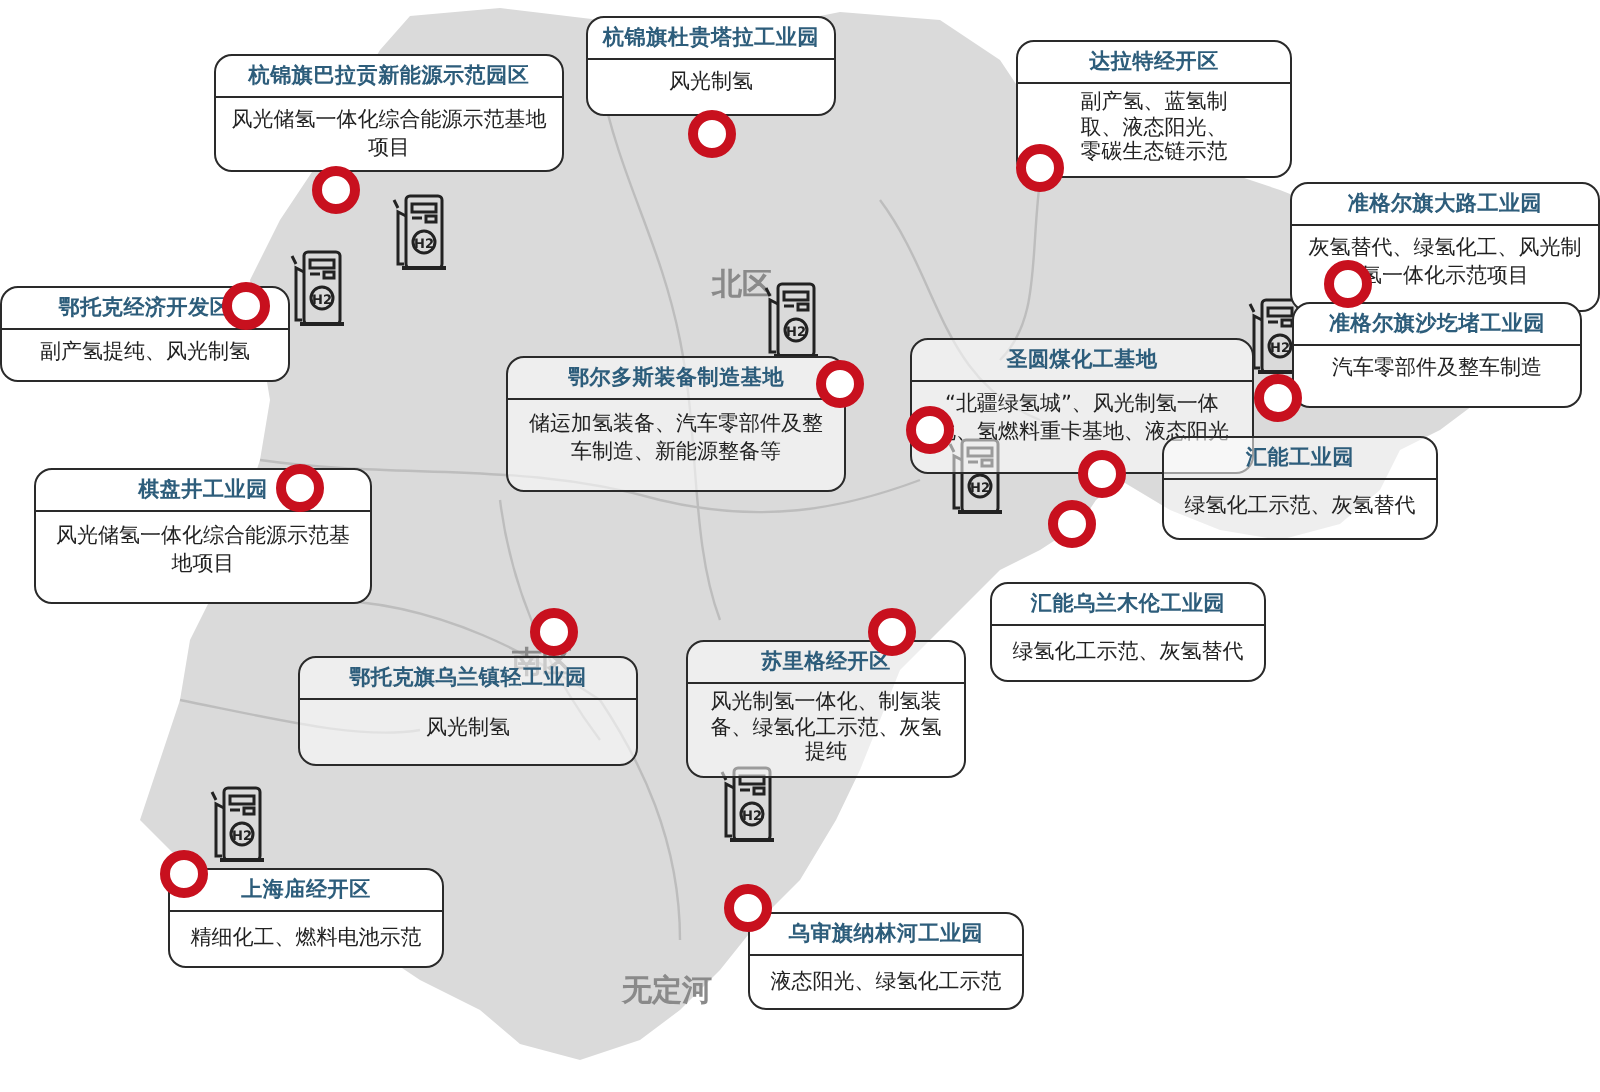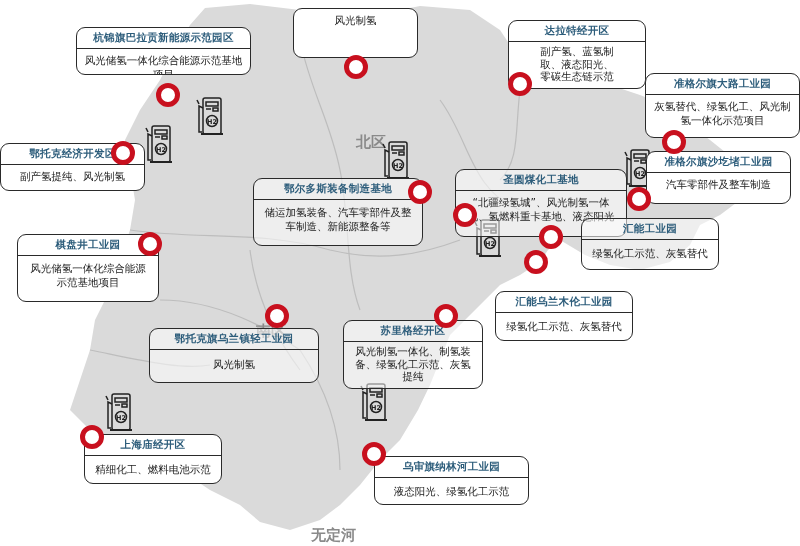--- a/index.html
+++ b/index.html
@@ -24,21 +24,21 @@
     <path d="M440,100 C470,140 470,190 520,210"></path>
     <path d="M160,300 C220,300 270,330 300,350 C320,380 340,420 340,470"></path>
     <path d="M250,250 C255,290 270,330 300,370"></path>
     <path d="M520,90 C515,130 520,160 500,180"></path>
     <path d="M90,350 C140,360 180,370 210,365"></path>
   </g>
 </svg>
 
 <span class="lbl" style="left:356px;top:133px;">北区</span>
 <span class="lbl" style="left:256px;top:322px;">南区</span>
-<span class="lbl" style="left:311px;top:486px;margin-top:40px;">无定河</span>
+<span class="lbl" style="left:311px;top:486px;">无定河</span>
 
 <svg class="pump" style="left:194px;top:94px;" viewBox="0 0 32 46">
     <g fill="none" stroke="#222" stroke-width="1.5">
       <rect x="9" y="4" width="18" height="36" rx="2"></rect>
       <rect x="12" y="8" width="12" height="4"></rect>
       <line x1="12" y1="15" x2="17" y2="15"></line>
       <rect x="19" y="14" width="5" height="3"></rect>
       <circle cx="18" cy="27" r="5.5"></circle>
       <path d="M9,14 L5,12 L5,38 L8,38"></path>
       <path d="M3,6 L5,10"></path>
@@ -118,52 +118,53 @@
       <line x1="12" y1="15" x2="17" y2="15"></line>
       <rect x="19" y="14" width="5" height="3"></rect>
       <circle cx="18" cy="27" r="5.5"></circle>
       <path d="M9,14 L5,12 L5,38 L8,38"></path>
       <path d="M3,6 L5,10"></path>
       <line x1="7" y1="40" x2="29" y2="40" stroke-width="2"></line>
     </g>
     <text x="18" y="30" font-size="6.5" text-anchor="middle" fill="#222" font-family="DejaVu Sans, sans-serif" font-weight="bold">H2</text>
   </svg>
 
-<div class="box" style="left:76px;top:27px;width:175px;height:48px;">
+<div class="box" style="left:107px;top:27px;width:175px;height:59px;">
   <div class="t">杭锦旗巴拉贡新能源示范园区</div>
   <div class="d">风光储氢一体化综合能源示范基地项目</div>
 </div>
 <div class="box" style="left:293px;top:8px;width:125px;height:50px;">
+  <div class="t">杭锦旗杜贵塔拉工业园</div>
   <div class="d">风光制氢</div>
 </div>
 <div class="box" style="left:508px;top:20px;width:138px;height:69px;">
   <div class="t">达拉特经开区</div>
   <div class="d" style="padding:3px 30px;line-height:12.5px;">副产氢、蓝氢制取、液态阳光、零碳生态链示范</div>
 </div>
-<div class="box" style="left:645px;top:73px;width:155px;height:65px;">
+<div class="box" style="left:645px;top:91px;width:155px;height:65px;">
   <div class="t">准格尔旗大路工业园</div>
   <div class="d">灰氢替代、绿氢化工、风光制氢一体化示范项目</div>
 </div>
 <div class="box" style="left:0px;top:143px;width:145px;height:48px;">
   <div class="t">鄂托克经济开发区</div>
   <div class="d">副产氢提纯、风光制氢</div>
 </div>
 <div class="box trans" style="left:455px;top:145px;width:172px;height:68px;margin-top:24px;">
   <div class="t">圣圆煤化工基地</div>
   <div class="d" style="padding:4px 8px;line-height:14px;">“北疆绿氢城”、风光制氢一体化、氢燃料重卡基地、液态阳光</div>
 </div>
 <div class="box" style="left:646px;top:151px;width:145px;height:53px;">
   <div class="t">准格尔旗沙圪堵工业园</div>
   <div class="d">汽车零部件及整车制造</div>
 </div>
 <div class="box trans" style="left:253px;top:178px;width:170px;height:68px;">
   <div class="t">鄂尔多斯装备制造基地</div>
   <div class="d" style="padding:5px 8px;">储运加氢装备、汽车零部件及整车制造、新能源整备等</div>
 </div>
-<div class="box" style="left:17px;top:234px;width:142px;height:68px;">
+<div class="box" style="left:17px;top:234px;width:169px;height:68px;">
   <div class="t">棋盘井工业园</div>
   <div class="d" style="padding:5px 10px;">风光储氢一体化综合能源示范基地项目</div>
 </div>
 <div class="box trans" style="left:565px;top:218px;width:138px;height:52px;margin-left:16px;">
   <div class="t">汇能工业园</div>
   <div class="d" style="padding:6px 4px;">绿氢化工示范、灰氢替代</div>
 </div>
 <div class="box" style="left:495px;top:291px;width:138px;height:50px;">
   <div class="t">汇能乌兰木伦工业园</div>
   <div class="d" style="padding:6px 4px;">绿氢化工示范、灰氢替代</div>
@@ -173,21 +174,21 @@
   <div class="d" style="padding:7px 4px;">风光制氢</div>
 </div>
 <div class="box trans" style="left:343px;top:320px;width:140px;height:69px;">
   <div class="t">苏里格经开区</div>
   <div class="d" style="padding:3px 8px;line-height:12.5px;">风光制氢一体化、制氢装备、绿氢化工示范、灰氢提纯</div>
 </div>
 <div class="box" style="left:84px;top:434px;width:138px;height:50px;">
   <div class="t">上海庙经开区</div>
   <div class="d" style="padding:6px 4px;">精细化工、燃料电池示范</div>
 </div>
-<div class="box" style="left:374px;top:456px;width:155px;height:49px;">
+<div class="box" style="left:374px;top:456px;width:138px;height:49px;">
   <div class="t">乌审旗纳林河工业园</div>
   <div class="d" style="padding:6px 4px;">液态阳光、绿氢化工示范</div>
 </div>
 
 <div class="marker" style="left:168px;top:95px;"></div>
 <div class="marker" style="left:356px;top:67px;"></div>
 <div class="marker" style="left:520px;top:84px;"></div>
 <div class="marker" style="left:674px;top:142px;"></div>
 <div class="marker" style="left:123px;top:153px;"></div>
 <div class="marker" style="left:420px;top:192px;"></div>

